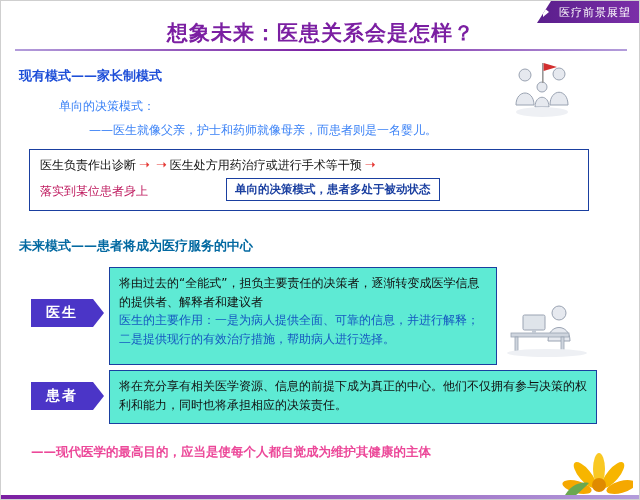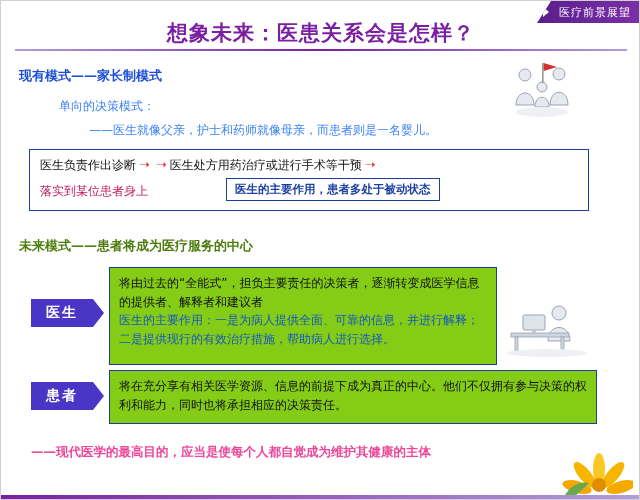--- a/index.html
+++ b/index.html
@@ -71,21 +71,21 @@
   }
 
   
   .sec-head {
     position: absolute;
     font-size: 13px;
     font-weight: bold;
     color: #1d4ed8;
     font-family: "DejaVu Sans", sans-serif;
   }
-  .sec-head.purple { color: #4d7c0f; }
+  .sec-head.purple { color: #0369a1; }
 
   .body-text {
     position: absolute;
     font-size: 12px;
     color: #3b82f6;
     font-family: "DejaVu Sans", sans-serif;
     line-height: 1.5;
   }
 
   
@@ -164,21 +164,21 @@
     height: 0;
     border-left: 11px solid #4b35c7;
     border-top: 14px solid transparent;
     border-bottom: 14px solid transparent;
   }
 
   .panel {
     position: absolute;
     border: 1.5px solid #1a3fa0;
     box-sizing: border-box;
-    background: #84cc16;
+    background: #5eead4;
     padding: 6px 9px;
     font-size: 12px;
     line-height: 1.55;
     color: #111111;
     font-family: "DejaVu Sans", sans-serif;
   }
   .panel .blue { color: #1558c0; }
 
   .closing {
     position: absolute;
@@ -242,21 +242,21 @@
 
   <div class="flow-box">
     <div class="flow-row">
       <span>医生负责作出诊断</span>
       <span class="flow-arrow">➝</span>
       <span class="flow-arrow">➝</span>
       <span>医生处方用药治疗或进行手术等干预</span>
       <span class="flow-arrow">➝</span>
     </div>
     <div class="flow-row2">落实到某位患者身上</div>
-    <div class="note-box">医生的主要作用，患者多处于被动状态</div>
+    <div class="note-box">单向的决策模式，患者多处于被动状态</div>
   </div>
 
   <div class="sec-head purple" style="left:18px; top:236px;">未来模式——患者将成为医疗服务的中心</div>
 
   <div class="chip" style="left:30px; top:298px;">
     <span>医生</span>
   </div>
 
   <div class="panel" style="left:108px; top:266px; width:388px; height:98px;">
     <div>将由过去的“全能式”，担负主要责任的决策者，逐渐转变成医学信息的提供者、解释者和建议者</div>

